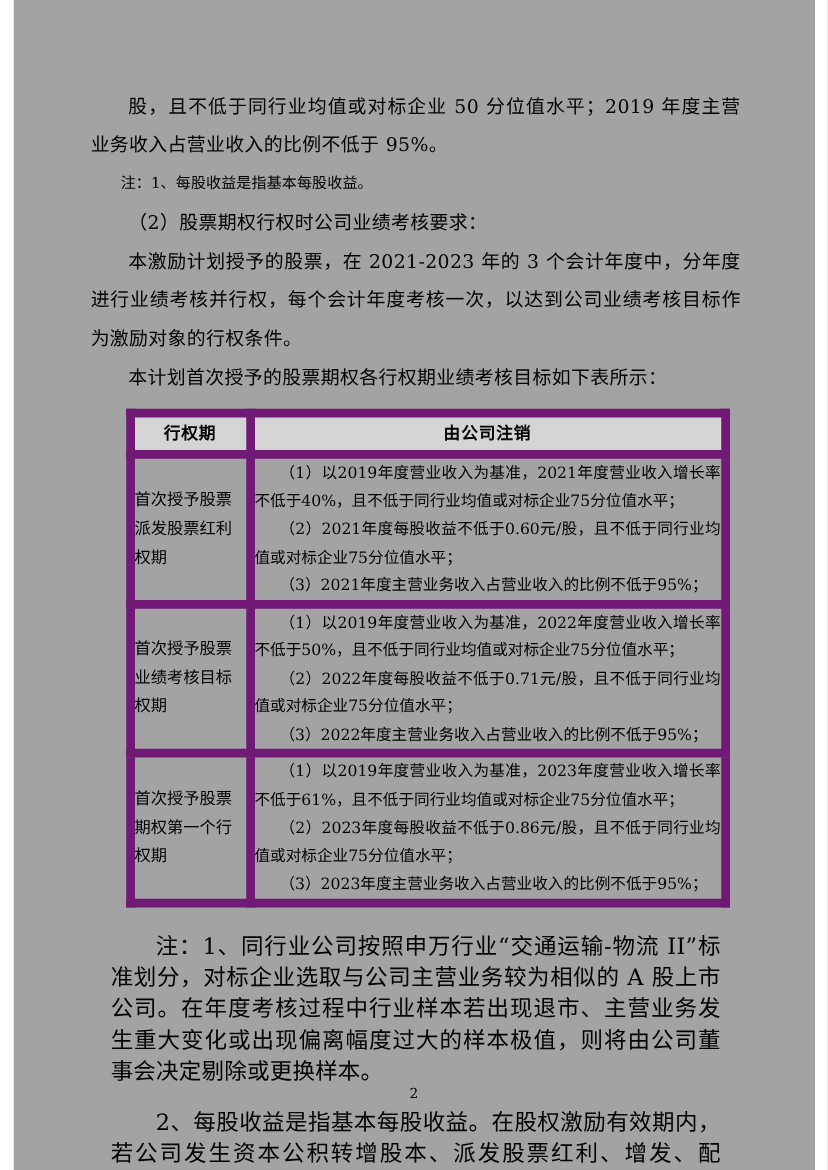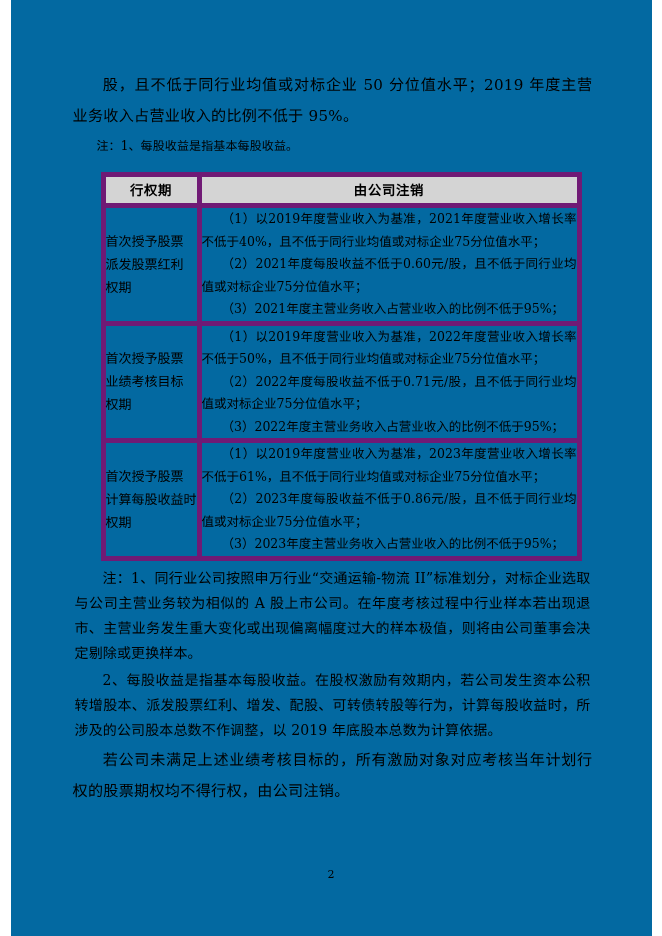--- a/index.html
+++ b/index.html
@@ -9,21 +9,21 @@
     background: #ffffff;
   }
   body {
     font-family: "DejaVu Serif", "Liberation Serif", serif;
     color: #000000;
   }
   .page {
     position: relative;
     width: 641px;
     height: 936px;
-    background: #0369a1;
+    background: #a3a3a3;
     margin: 0 auto;
     overflow: hidden;
     box-sizing: border-box;
     padding-left: 16px;
   }
   .content {
     position: absolute;
     left: 62px;
     top: 70px;
     width: 520px;
@@ -55,21 +55,21 @@
 
   
   table.perf-table {
     border-collapse: collapse;
     width: 476px;
     margin: 9px 0 0 28px;
     table-layout: fixed;
   }
   table.perf-table td,
   table.perf-table th {
-    border: 5px solid #701a75;
+    border: 7px solid #701a75;
     vertical-align: middle;
     padding: 0;
   }
   table.perf-table thead th {
     background: #d4d4d4;
     font-weight: bold;
     font-size: 13.4px;
     text-align: center;
     height: 26px;
     line-height: 26px;
@@ -96,22 +96,22 @@
     text-justify: inter-ideograph;
   }
   td.target-cell .titem {
     display: block;
     text-indent: 1.6em;
     letter-spacing: 0;
   }
 
   
   p.tbl-note {
-    margin: 2px;
-    font-size: 14px;
+    margin: 16px;
+    font-size: 18px;
     line-height: 25px;
     text-align: justify;
     text-justify: inter-ideograph;
     letter-spacing: 0.01em;
   }
   p.tbl-note.ind {
     text-indent: 2em;
   }
 
   .page-number {
@@ -133,22 +133,25 @@
   <div class="content">
 
     <p class="body-para">股，且不低于同行业均值或对标企业 50 分位值水平；2019 年度主营业务收入占营业收入的比例不低于 95%。</p>
 
     <div class="spacer-xs"></div>
 
     <p class="note-small indent1">注：1、每股收益是指基本每股收益。</p>
 
     <div class="spacer-sm"></div>
 
-
-
+    <p class="body-para">（2）股票期权行权时公司业绩考核要求：</p>
+
+    <p class="body-para">本激励计划授予的股票，在 2021-2023 年的 3 个会计年度中，分年度进行业绩考核并行权，每个会计年度考核一次，以达到公司业绩考核目标作为激励对象的行权条件。</p>
+
+    <p class="body-para">本计划首次授予的股票期权各行权期业绩考核目标如下表所示：</p>
 
     <table class="perf-table">
       <colgroup>
         <col class="c-period">
         <col class="c-target">
       </colgroup>
       <thead>
         <tr>
           <th>行权期</th>
           <th>由公司注销</th>
@@ -175,21 +178,21 @@
           </td>
           <td class="target-cell">
             <span class="titem">（1）以2019年度营业收入为基准，2022年度营业收入增长率不低于50%，且不低于同行业均值或对标企业75分位值水平；</span>
             <span class="titem">（2）2022年度每股收益不低于0.71元/股，且不低于同行业均值或对标企业75分位值水平；</span>
             <span class="titem">（3）2022年度主营业务收入占营业收入的比例不低于95%；</span>
           </td>
         </tr>
         <tr>
           <td class="period-cell">
             <span class="pline">首次授予股票</span>
-            <span class="pline">计算每股收益时</span>
+            <span class="pline">期权第一个行</span>
             <span class="pline">权期</span>
           </td>
           <td class="target-cell">
             <span class="titem">（1）以2019年度营业收入为基准，2023年度营业收入增长率不低于61%，且不低于同行业均值或对标企业75分位值水平；</span>
             <span class="titem">（2）2023年度每股收益不低于0.86元/股，且不低于同行业均值或对标企业75分位值水平；</span>
             <span class="titem">（3）2023年度主营业务收入占营业收入的比例不低于95%；</span>
           </td>
         </tr>
       </tbody>
     </table>

